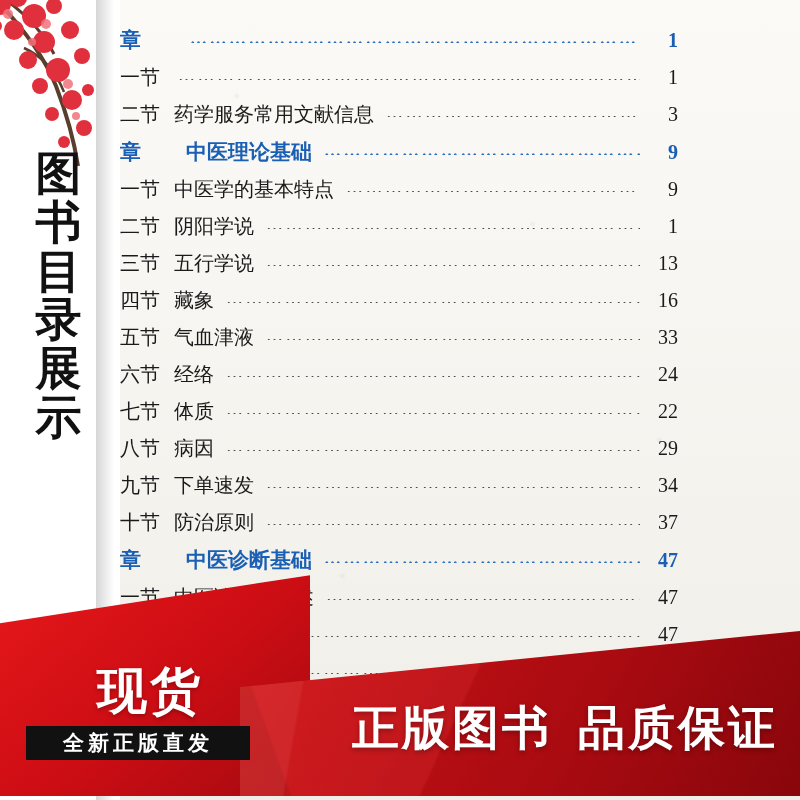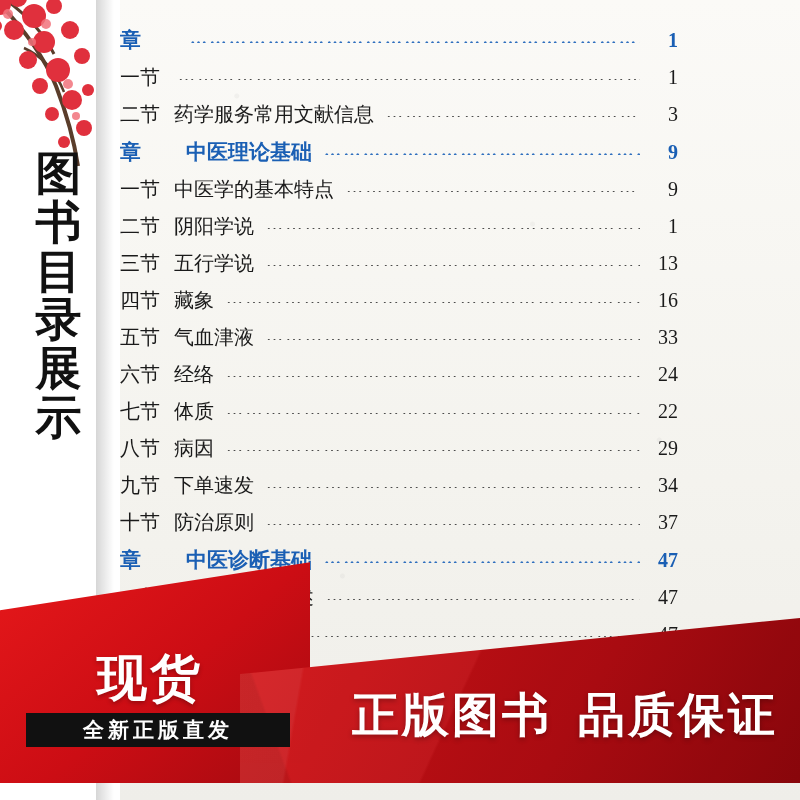--- a/index.html
+++ b/index.html
@@ -145,21 +145,21 @@
   }
   .row.chapter .pg {
     color: #1a5fb4;
     font-weight: bold;
   }
 
   
   .promo-wrap {
     position: absolute;
     left: 0;
-    bottom: 17px;
+    bottom: 4px;
     width: 800px;
     height: 240px;
     z-index: 9;
     overflow: hidden;
   }
   .promo-red-left {
     position: absolute;
     left: 0;
     bottom: 0;
     width: 310px;
@@ -208,21 +208,21 @@
   }
   .promo-left-text .l2 {
     font-size: 46px;
     line-height: 1.1;
     letter-spacing: 3px;
   }
   .promo-strip {
     position: absolute;
     left: 26px;
     bottom: 36px;
-    width: 264px;
+    width: 224px;
     height: 34px;
     background: #111111;
     color: #ffffff;
     font-size: 21px;
     font-weight: bold;
     letter-spacing: 4px;
     display: flex;
     align-items: center;
     justify-content: center;
     font-family: "Liberation Serif", serif;

